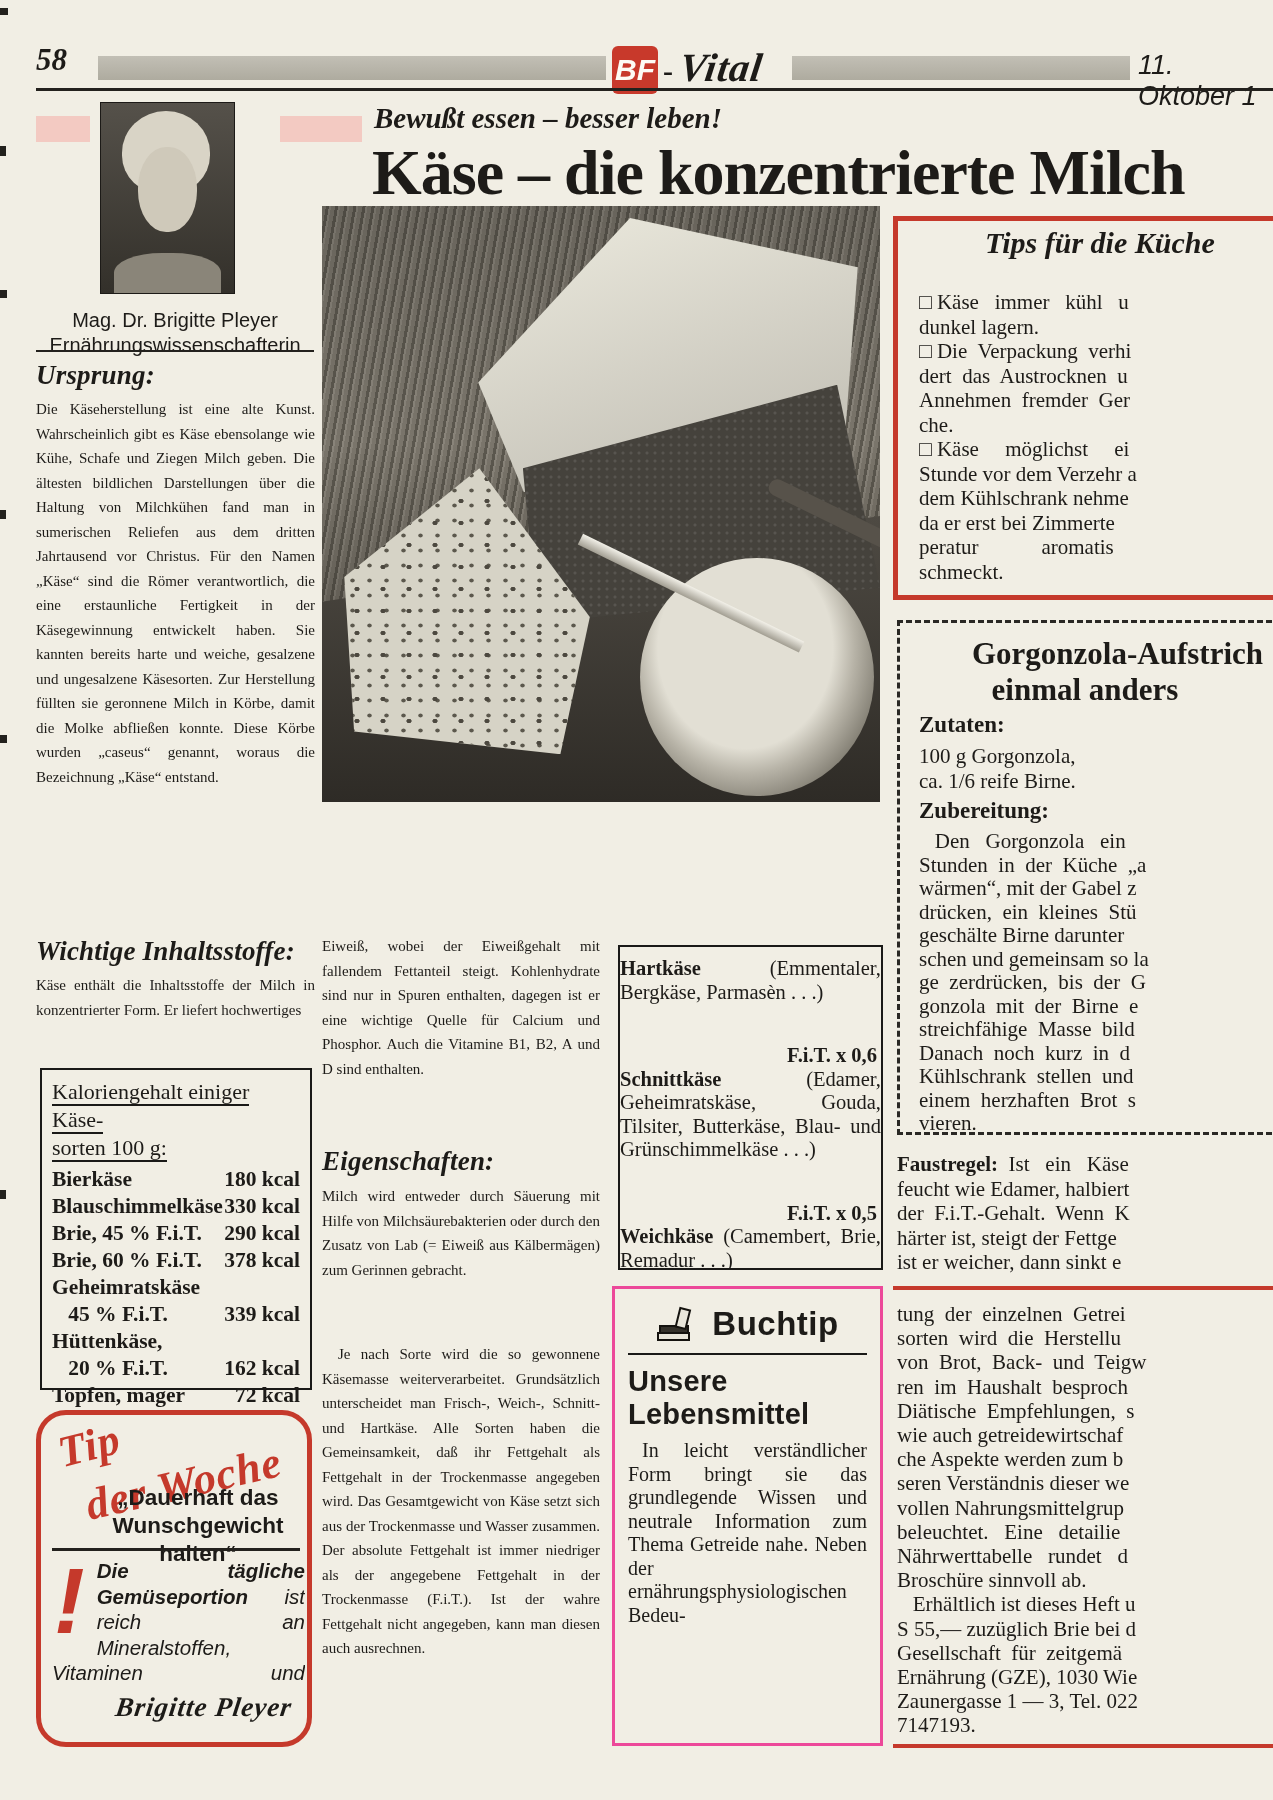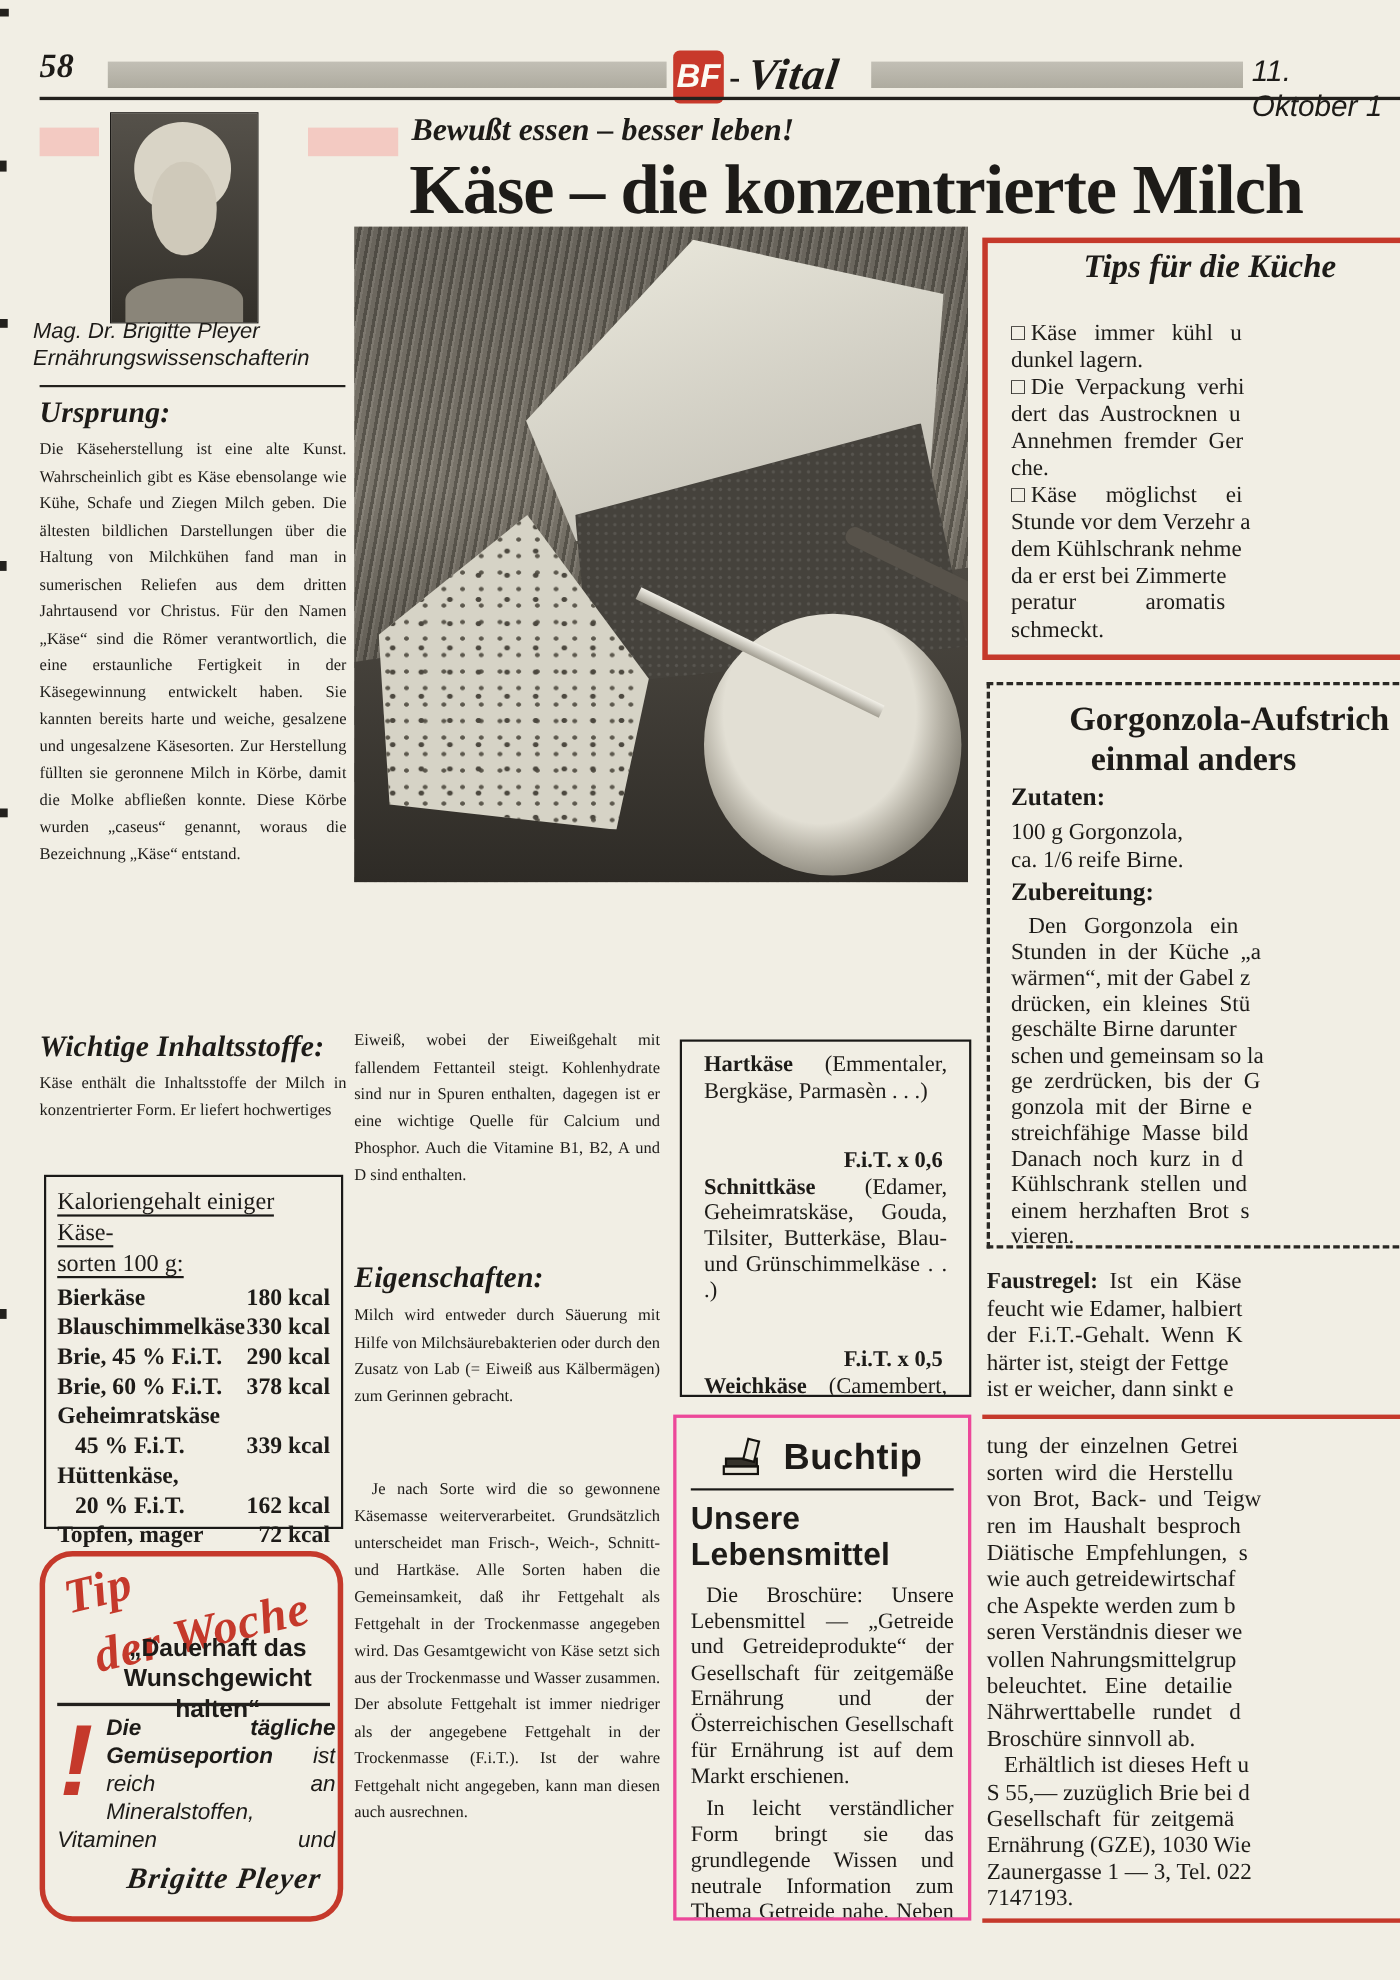--- a/index.html
+++ b/index.html
@@ -27,21 +27,21 @@
   .band-a{left:36px;width:54px;}
   .band-b{left:280px;width:82px;}
   .kicker{left:374px;top:102px;font-size:29px;font-weight:bold;font-style:italic;white-space:nowrap;}
   .headline{left:372px;top:136px;font-size:64px;font-weight:bold;white-space:nowrap;letter-spacing:-1px;}
   
   .portrait{left:100px;top:102px;width:133px;height:190px;overflow:hidden;border:1px solid #1c1a17;
             background:linear-gradient(180deg,#55514a,#33302a);}
   .hair{position:absolute;left:16%;top:4%;width:66%;height:44%;background:#d9d4c6;border-radius:50% 50% 46% 46%;}
   .face{position:absolute;left:28%;top:23%;width:44%;height:45%;background:#cfc9ba;border-radius:48%;}
   .shoulders{position:absolute;left:10%;bottom:-2%;width:80%;height:23%;background:#8a8579;border-radius:45% 45% 0 0;}
-  .caption{left:30px;top:289px;width:290px;text-align:left;font-style:italic;font-size:20px;
+  .caption{left:30px;top:308px;width:290px;text-align:center;font-size:20px;
            line-height:25px;font-family:"Liberation Sans",sans-serif;}
   .caption-rule{left:36px;top:350px;width:278px;height:2px;background:#23211d;}
   
   .ursprung-h{left:36px;top:360px;}
   .ursprung-body{left:36px;top:397px;width:279px;height:541px;}
   .inhalt-h{left:36px;top:936px;}
   .inhalt-body{left:36px;top:973px;width:279px;height:80px;}
   .kcal{left:40px;top:1068px;width:272px;height:322px;border:2.5px solid #1a1917;
         box-sizing:border-box;padding:8px 10px;}
   .kcal-title{font-size:22px;line-height:28px;}
@@ -86,21 +86,21 @@
          background:linear-gradient(#f2f0e8,#a29e92);transform:rotate(26deg);}
   .knife-handle{position:absolute;right:-3%;bottom:47%;width:24%;height:17px;background:#57524a;
          transform:rotate(26deg);border-radius:8px;}
   
   .eiweiss{left:322px;top:934px;width:278px;height:205px;}
   .eig-h{left:322px;top:1146px;}
   .eig-p1{left:322px;top:1184px;width:278px;height:152px;}
   .eig-p2{left:322px;top:1342px;width:278px;height:452px;text-indent:16px;}
   
   .fitbox{left:618px;top:945px;width:265px;height:325px;border:2.5px solid #1a1917;
-          box-sizing:border-box;padding:10px 20px;overflow:hidden;}
+          box-sizing:border-box;padding:10px 0;overflow:hidden;}
   .fit-text{margin:0;text-align:justify;font-size:20.5px;line-height:23.5px;}
   .fit-factor{text-align:right;font-weight:bold;font-size:20.5px;line-height:23.5px;padding-right:4px;margin-top:40px;}
   .buchbox{left:612px;top:1286px;width:271px;height:460px;border:3px solid #ec4899;
            box-sizing:border-box;padding:10px 13px;overflow:hidden;}
   .buch-title-row{display:flex;align-items:center;justify-content:center;gap:12px;
                   border-bottom:2.5px solid #1a1917;padding:6px 6px 10px;}
   .buch-title{font-size:33px;font-weight:bold;font-family:"Liberation Sans",sans-serif;letter-spacing:.5px;}
   .buch-sub{font-size:29px;font-weight:bold;font-family:"Liberation Sans",sans-serif;
             margin:10px 0 8px;letter-spacing:.2px;}
   .buch-p{margin:0 0 6px;text-align:justify;font-size:20px;line-height:23.5px;text-indent:14px;}
@@ -280,21 +280,20 @@
       <svg width="44" height="36" viewBox="0 0 44 36">
         <g stroke="#15130f" stroke-width="2" fill="#e9e6da">
           <rect x="2" y="27" width="31" height="7"></rect>
           <rect x="4" y="20" width="28" height="7" fill="#34312a"></rect>
           <rect x="22" y="3" width="10" height="19" transform="rotate(14 27 12)"></rect>
         </g>
       </svg>
       <span class="buch-title">Buchtip</span>
     </div>
     <div class="buch-sub">Unsere Lebensmittel</div>
-    <p class="buch-p">Die Broschüre: Unsere Lebensmittel — „Getreide und Getreideprodukte“ der Gesellschaft für zeitgemäße Ernährung und der Österreichischen Gesellschaft für Ernährung ist auf dem Markt erschienen.</p>
     <p class="buch-p">In leicht verständlicher Form bringt sie das grundlegende Wissen und neutrale Information zum Thema Getreide nahe. Neben der ernährungsphysiologischen Bedeu-</p>
   </div>
 
   <div class="abs tipsbox"></div>
   <div class="abs tips-title">Tips für die Küche</div>
   <div class="abs tips-lines">
 
   <div class="rline">□ Käse   immer   kühl   u</div>
       <div class="rline">dunkel lagern.</div>
       <div class="rline">□ Die  Verpackung  verhi</div>

